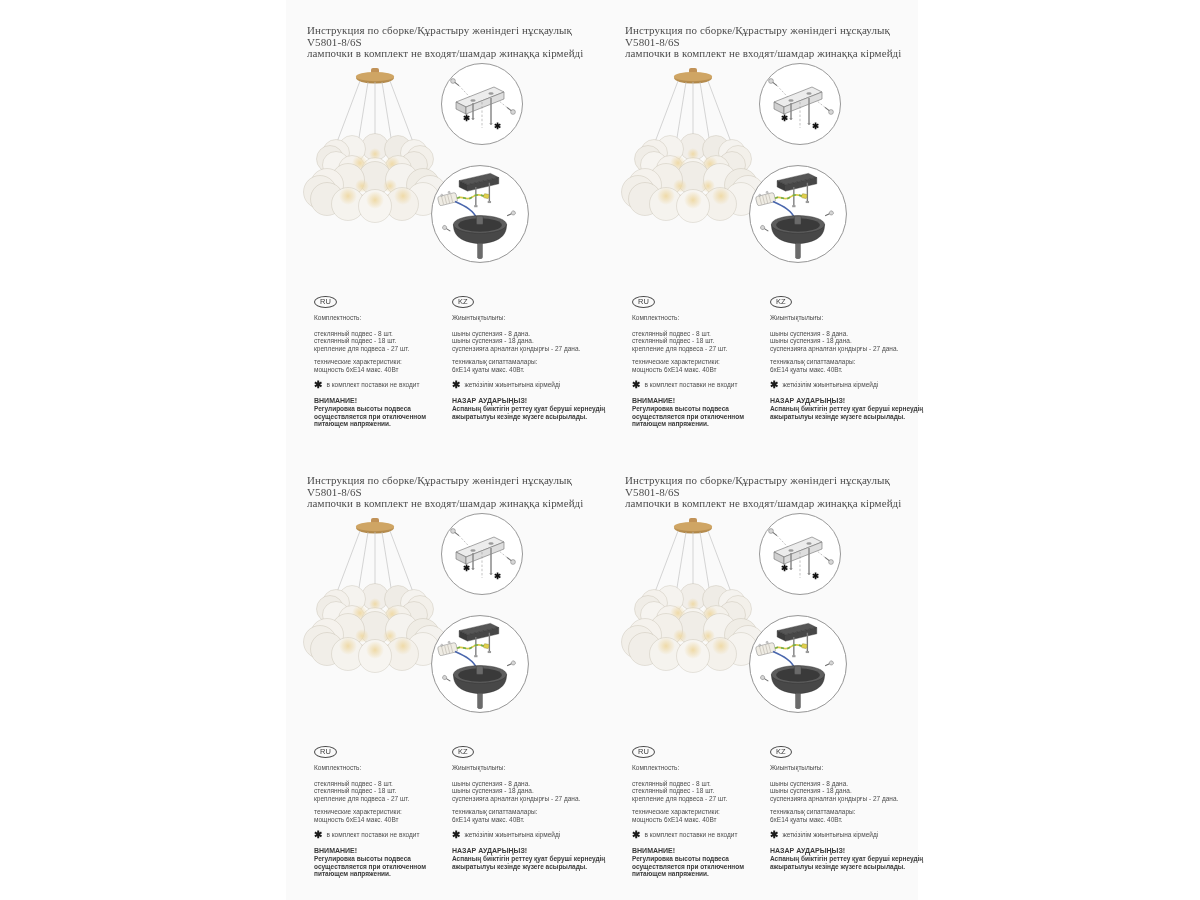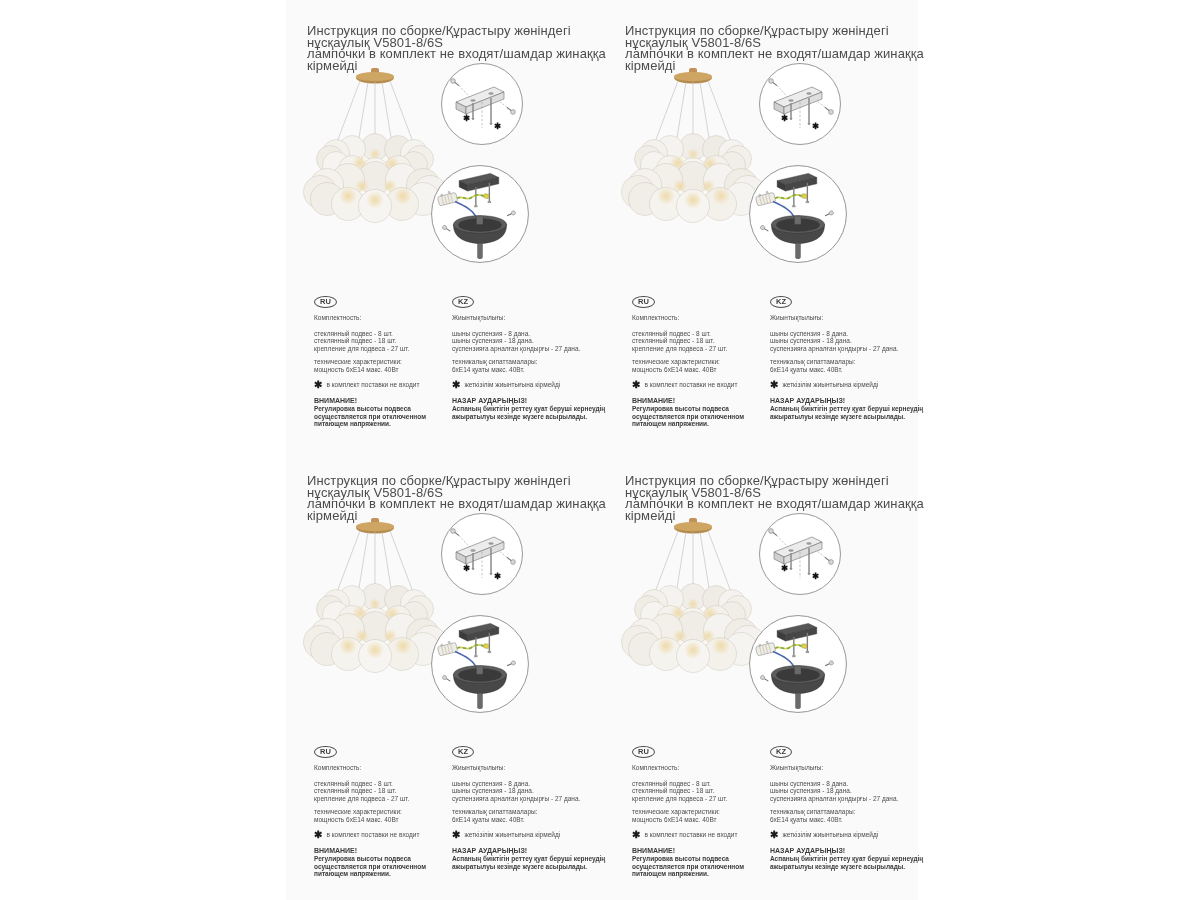--- a/index.html
+++ b/index.html
@@ -15,33 +15,33 @@
   }
   .sheet-slot{position:absolute;width:312px;height:440px;}
   #slot-tl{left:300px;top:22px;}
   #slot-tr{left:618px;top:22px;}
   #slot-bl{left:300px;top:472px;}
   #slot-br{left:618px;top:472px;}
 
   .sheet{position:relative;width:312px;height:440px;}
   .sheet-title{
     position:absolute;left:7px;top:3px;width:302px;
-    font-size:13px;line-height:11.5px;color:#4c4c4c;letter-spacing:.1px;
+    font-size:11px;line-height:11.5px;color:#4c4c4c;letter-spacing:.1px;font-family:Liberation Serif, serif;
   }
   .chandelier-wrap{position:absolute;left:0px;top:42px;width:150px;height:190px;}
   .diagram1-wrap{position:absolute;left:140px;top:40px;width:84px;height:84px;}
   .diagram2-wrap{position:absolute;left:130px;top:142px;width:100px;height:100px;}
 
   .specs{position:absolute;left:14px;top:274px;width:296px;display:flex;}
   .col{font-size:6.5px;line-height:7.6px;color:#4d4d4d;}
   .col-ru{width:136px;margin-right:2px;}
   .col-kz{width:158px;}
   .lang-badge{
     display:inline-block;border:1.2px solid #4a4a4a;border-radius:50%;
-    padding:1px 5px 1.5px 5px;font-size:7.5px;font-weight:bold;color:#3c3c3c;
+    padding:1px 5px 1.5px 5px;font-size:7.5px;font-weight:normal;color:#3c3c3c;
     margin-bottom:6px;
   }
   .spec-heading{margin:0 0 8px 0;}
   .spec-items p{margin:0;}
   .spec-tech{margin-top:6px;}
   .spec-tech p{margin:0;}
   .note-line{margin-top:7px;display:flex;align-items:center;}
   .note-star{font-size:10px;font-weight:bold;color:#1a1a1a;margin-right:4px;line-height:8px;}
   .warning{margin-top:8px;font-weight:bold;color:#3a3a3a;}
   .warning .w-title{margin:0 0 1px 0;font-size:7px;}

